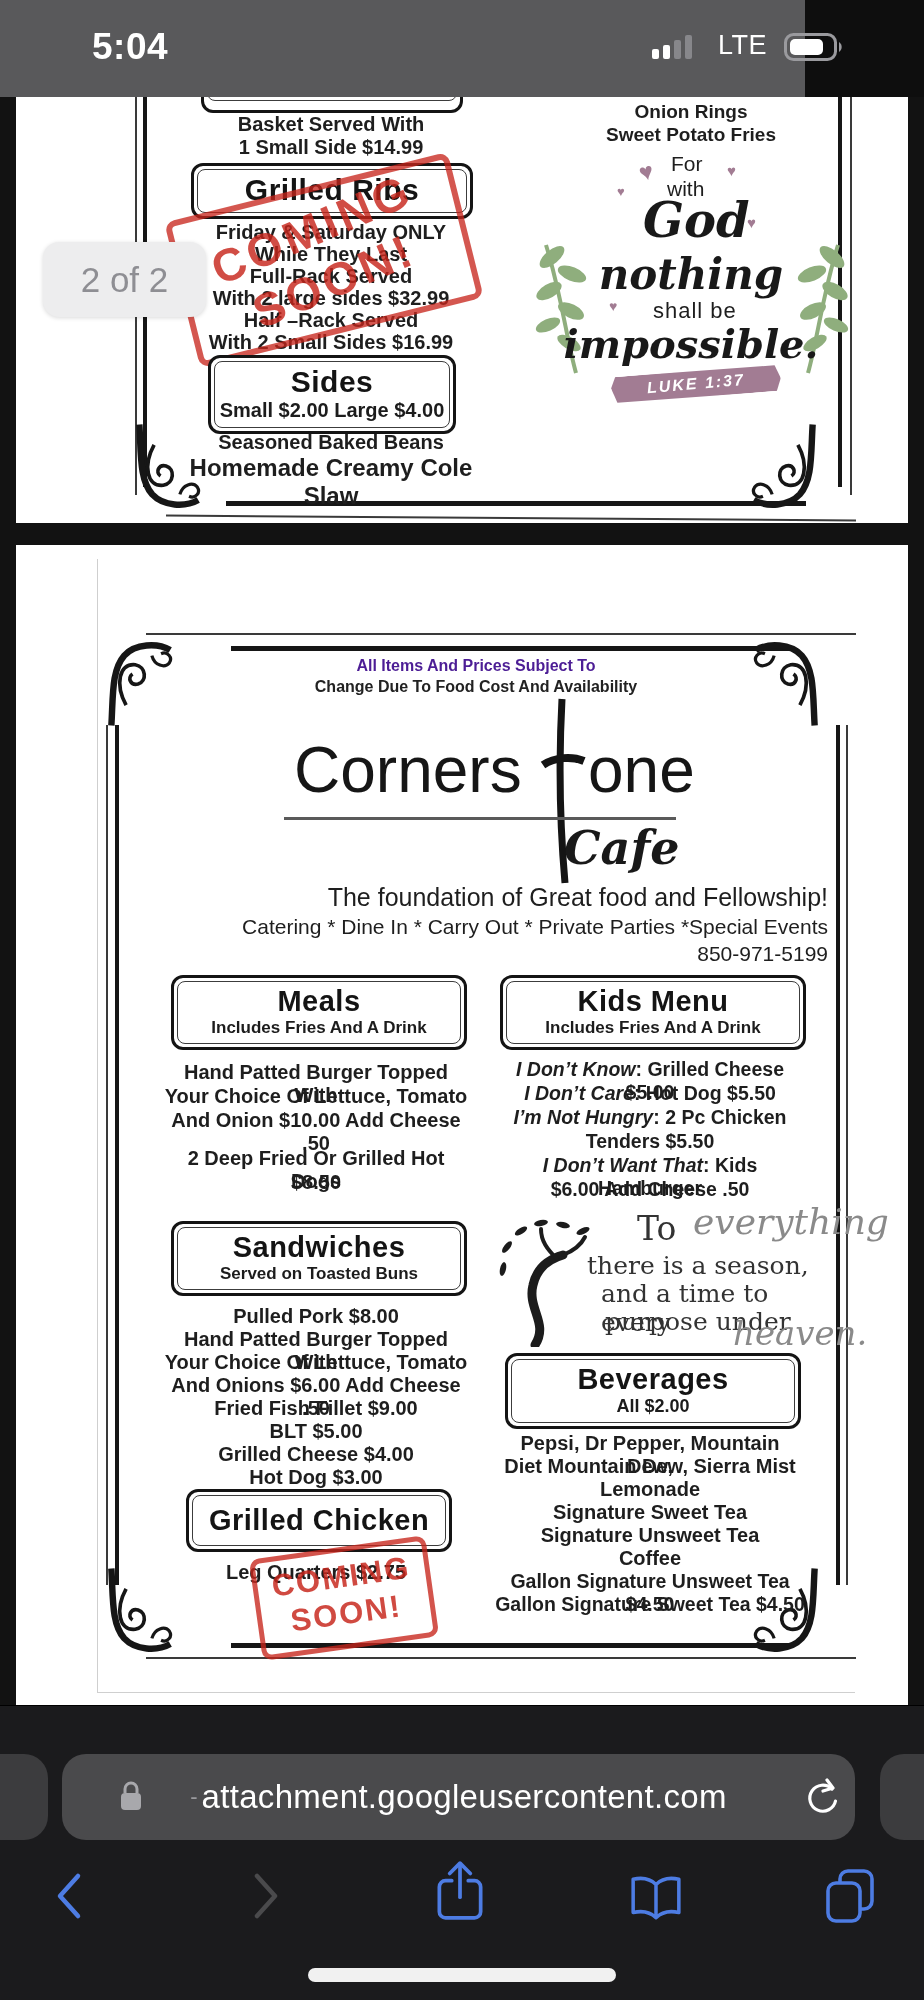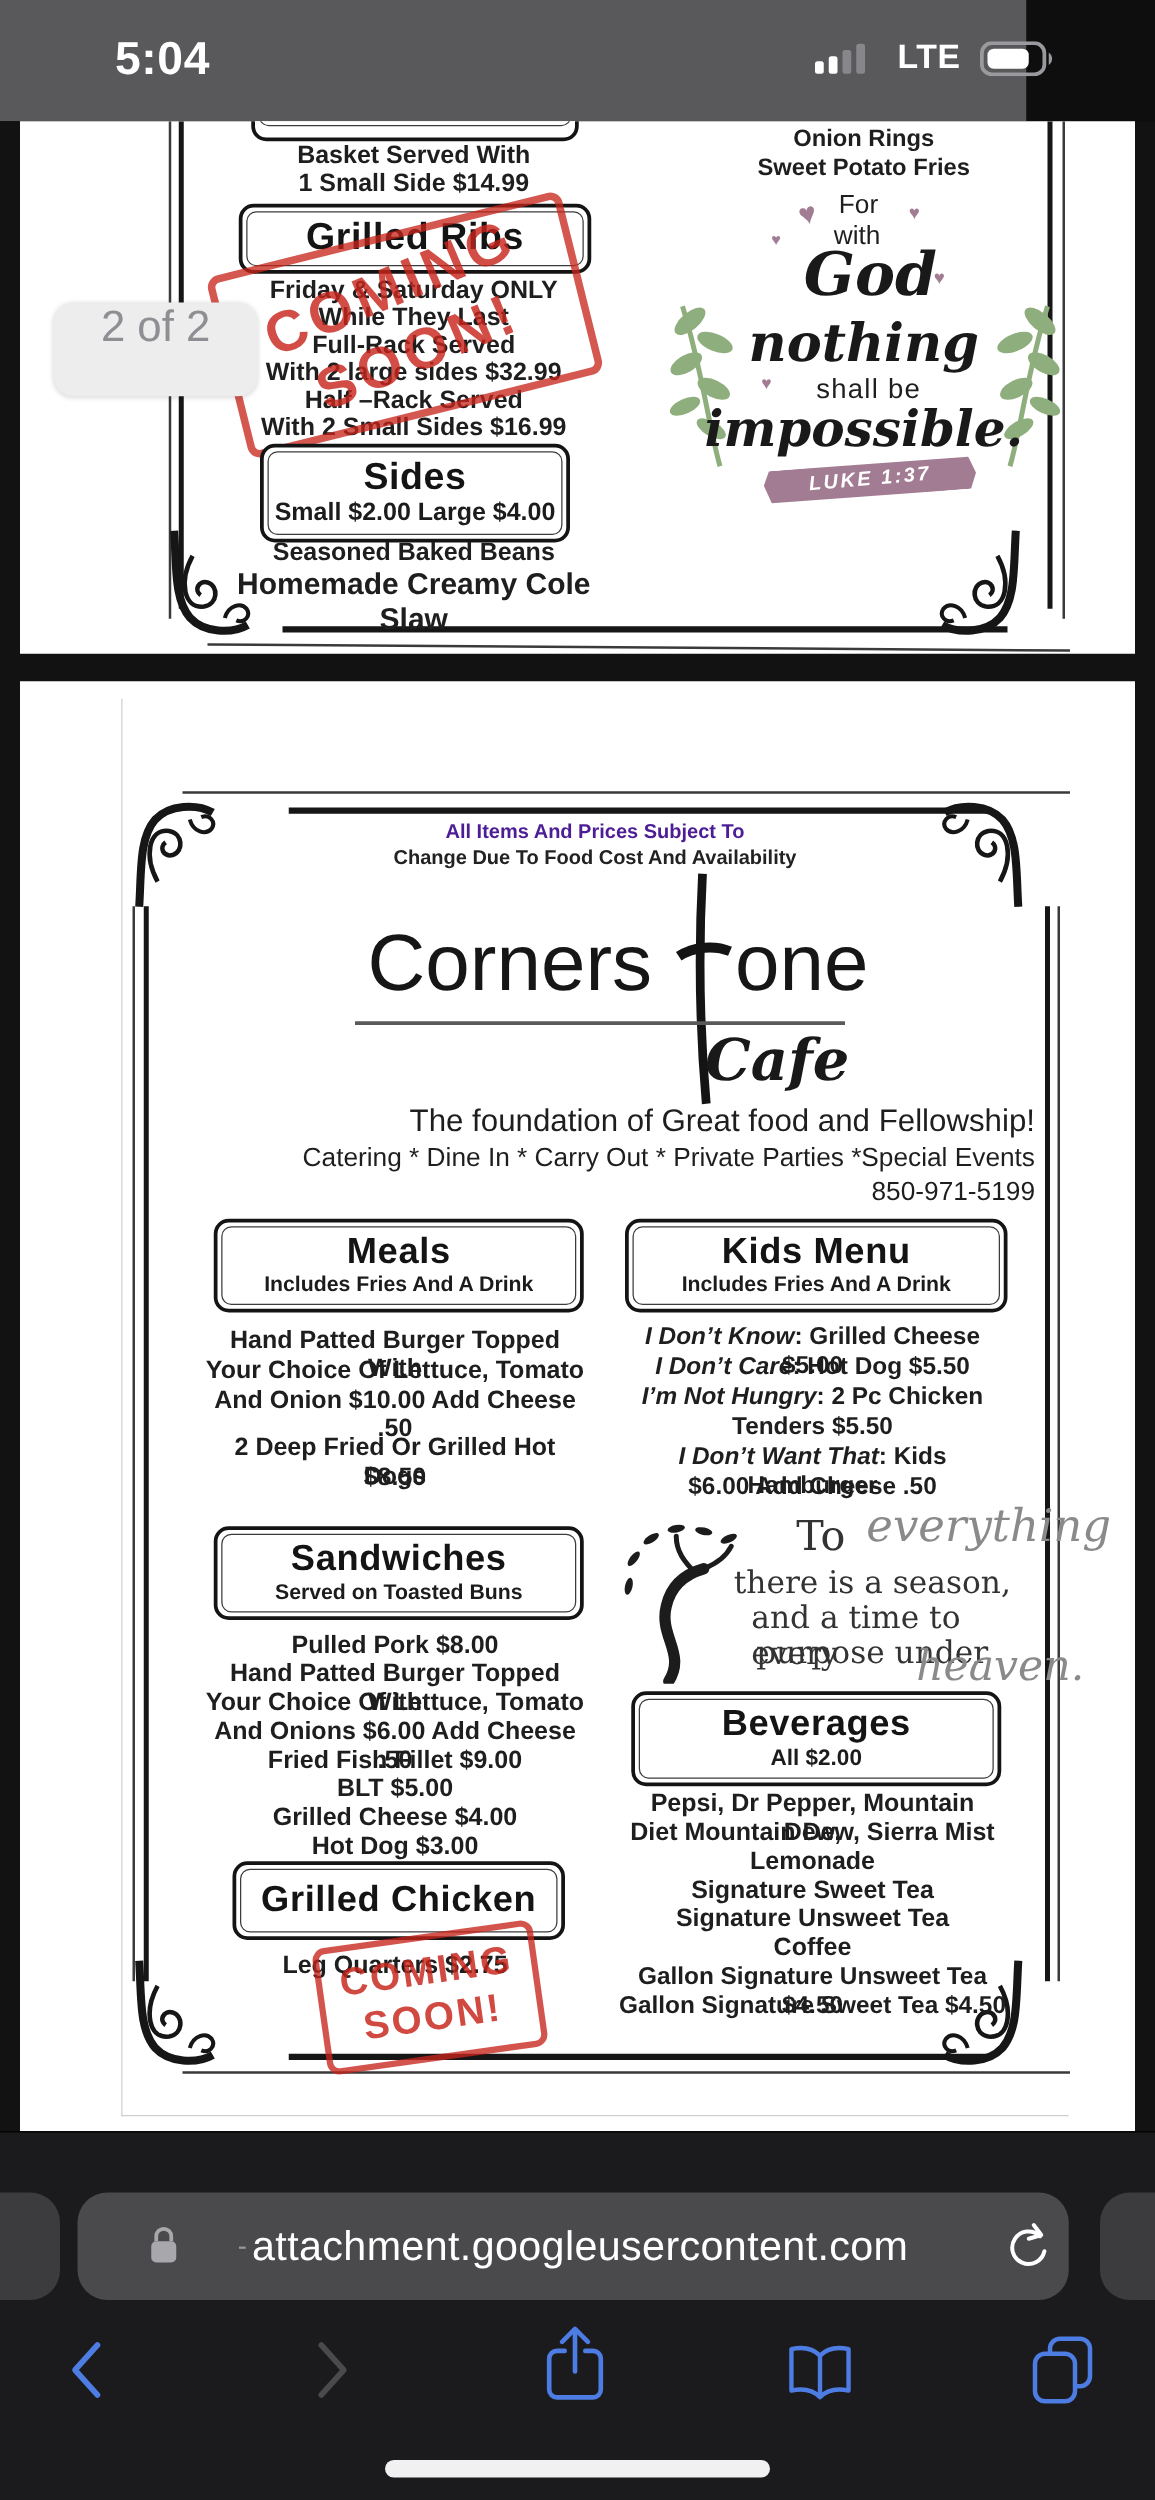--- a/index.html
+++ b/index.html
@@ -1,43 +1,43 @@
 <!DOCTYPE html>
 <html><head>
 <meta charset="utf-8">
 <style>
   html,body{margin:0;padding:0;}
   body{width:924px;height:2000px;position:relative;background:#0e0e0e;font-family:"Liberation Sans",sans-serif;overflow:hidden;}
   .abs{position:absolute;}
   .ctr{text-align:center;}
   .b{font-weight:400;text-align:right;}
   
-  .statusbar{left:0;top:0;width:805px;height:97px;background:#59595b;padding-left:16px;}
+  .statusbar{left:0;top:0;width:805px;height:97px;background:#59595b;}
   .sb-time{left:92px;top:26px;width:110px;font-size:37px;font-weight:700;color:#fff;letter-spacing:.5px;}
-  .sb-lte{left:718px;top:30px;font-size:27px;font-weight:700;color:#fff;letter-spacing:.5px;}
+  .sb-lte{left:718px;top:30px;font-size:27px;font-weight:400;color:#fff;letter-spacing:.5px;}
   
   .content{left:0;top:97px;width:924px;height:1608px;background:#121212;}
   .page{background:#ffffff;overflow:hidden;}
   .page1{left:16px;top:0;width:892px;height:426px;}
   .page2{left:16px;top:448px;width:892px;height:1160px;}
   .ink{color:#1e1e1e;}
   .line{font-weight:700;color:#1e1e1e;text-align:center;width:100%;}
   
   .vline{background:#161616;}
   .hline{background:#161616;}
   .thin{background:#3a3a3a;}
   
   .plaque{border:3px solid #141414;border-radius:12px;background:#fff;padding:3px;}
   .plq-in{border:1.6px solid #3c3c3c;border-radius:8px;text-align:center;padding:3px 4px 5px;}
   .plq-h{font-weight:700;color:#141414;letter-spacing:.5px;}
   .plq-s{font-weight:700;color:#1c1c1c;}
   
   .stamp{border:6px solid rgba(199,37,27,.85);border-radius:10px;color:rgba(199,37,27,.9);text-align:center;font-weight:800;}
   
-  .badge{left:43px;top:145px;width:163px;height:75px;background:#ededee;border-radius:16px;color:#8e8e93;font-size:35px;display:flex;align-items:flex-start;justify-content:center;box-shadow:0 1px 4px rgba(0,0,0,.15);}
+  .badge{left:43px;top:145px;width:163px;height:75px;background:#ededee;border-radius:16px;color:#8e8e93;font-size:35px;display:flex;align-items:center;justify-content:center;box-shadow:0 1px 4px rgba(0,0,0,.15);}
   
   .script{font-family:"DejaVu Serif",serif;font-style:italic;font-weight:700;color:#191919;}
   .scriptlite{font-family:"DejaVu Serif",serif;font-style:italic;color:#8a8a8a;}
   .serif{font-family:"DejaVu Serif",serif;color:#333;}
   .heart{color:#a27c93;position:absolute;}
   
   .logo-txt{font-size:64px;color:#161616;letter-spacing:0;}
   
   .toolbar{left:0;top:1705px;width:924px;height:295px;background:#1b1b1d;border-top:1px solid #000;}
   .pill{background:#4a4a4c;border-radius:24px;height:86px;top:48px;}

